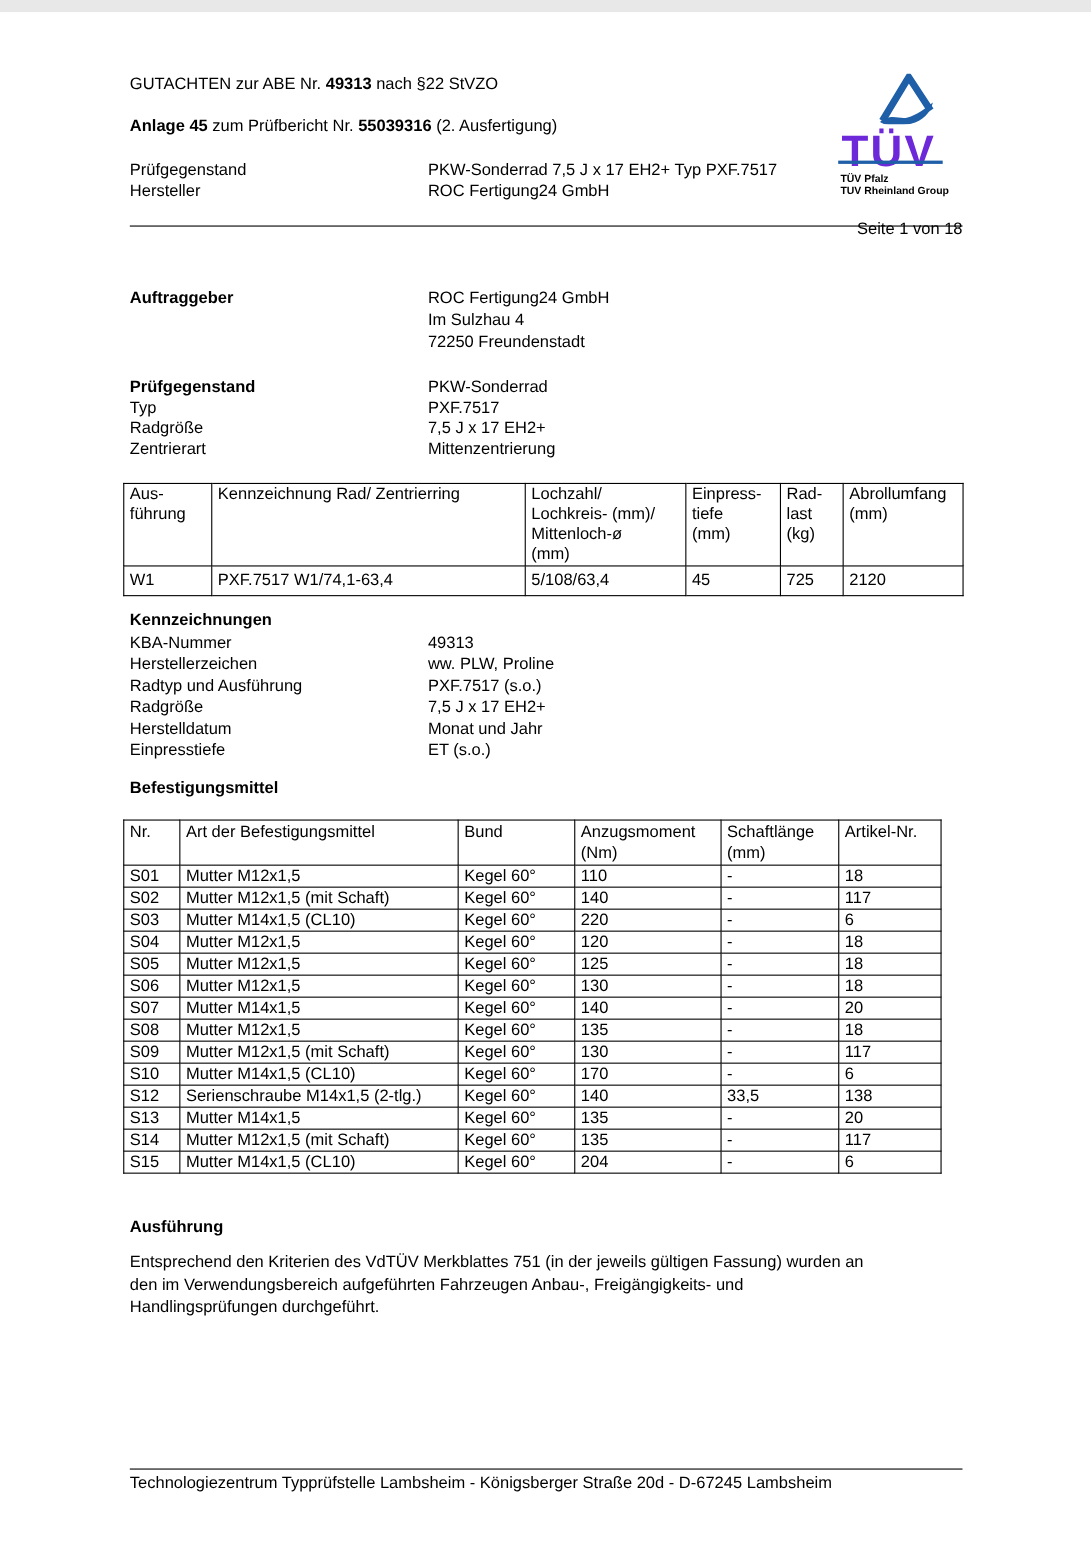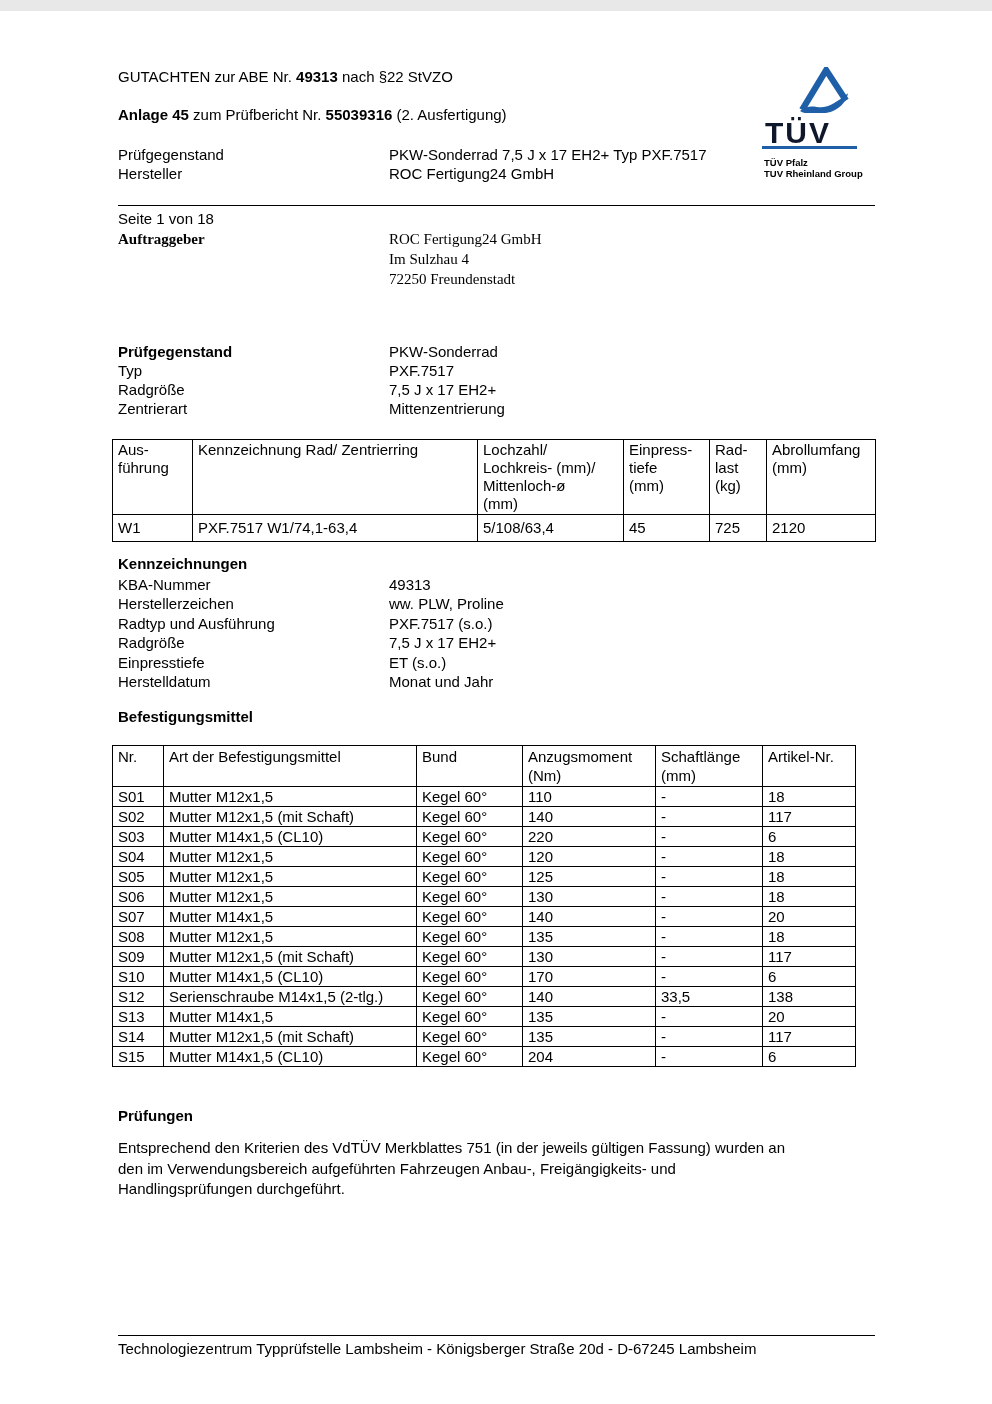--- a/index.html
+++ b/index.html
@@ -15,28 +15,28 @@
 
   
   .gutachten-line { left:118px; top:57px; }
   .anlage-line    { left:118px; top:95px; }
   .subject-block  { left:118px; top:134px; line-height:19px; }
   .lv-row { display:grid; grid-template-columns:238px auto;gap:33px; }
 
   
   .logo { left:762px; top:45px; width:110px; height:128px; }
   .logo-triangle { position:absolute; left:27px; top:11px; }
-  .logo-word { position:absolute; left:3px; top:60px; font-size:30px; font-weight:bold; letter-spacing:2px; color:#0f172a; }
+  .logo-word { position:absolute; left:3px; top:60px; font-size:40px; font-weight:bold; letter-spacing:2px; color:#6d28d9; }
   .logo-rule { position:absolute; left:0; top:90px; width:95px; height:3px; }
   .logo-org  { position:absolute; left:2px; top:101px; font-size:9.5px; font-weight:bold; line-height:11px; white-space:pre-line; }
 
   .rule-top { left:118px; top:194px; width:757px; height:1px; background:#000; }
-  .page-info { left:118px; top:199px; width:757px; }
-
-  .auftraggeber-block { left:118px; top:218px; line-height:20px;font-family:Liberation Serif, serif; }
+  .page-info { left:118px; top:189px; width:757px; text-align:right; }
+
+  .auftraggeber-block { left:118px; top:250px; line-height:20px; }
   .pruefgegenstand-block { left:118px; top:331px; line-height:19px; }
 
   
   table { border-collapse:collapse; table-layout:fixed; font-size:15px; }
   th, td {
     border:1px solid #000; vertical-align:top; text-align:left;
     font-weight:normal; padding:1px 5px; white-space:pre-line;
     overflow:hidden; box-sizing:border-box;
   }
   #ausfuehrung-table { left:112px; top:428px; width:763px; }
@@ -173,26 +173,26 @@
     </div>
     <div class="lv-row">
       <span>Radtyp und Ausführung</span>
       <span>PXF.7517 (s.o.)</span>
     </div>
     <div class="lv-row">
       <span>Radgröße</span>
       <span>7,5 J x 17 EH2+</span>
     </div>
     <div class="lv-row">
+      <span>Herstelldatum</span>
+      <span>Monat und Jahr</span>
+    </div>
+    <div class="lv-row">
       <span>Einpresstiefe</span>
       <span>ET (s.o.)</span>
-    </div>
-    <div class="lv-row">
-      <span>Herstelldatum</span>
-      <span>Monat und Jahr</span>
     </div>
   </div>
 
   <div class="abs b befestigungsmittel-heading">Befestigungsmittel</div>
   <table id="befestigungsmittel-table" class="abs">
     <colgroup>
       <col style="width:51px">
         <col style="width:253px">
         <col style="width:106px">
       <col style="width:133px">
@@ -320,21 +320,21 @@
           <td>S15</td>
           <td>Mutter M14x1,5 (CL10)</td>
           <td>Kegel 60°</td>
           <td>204</td>
           <td>-</td>
           <td>6</td>
         </tr>
       </tbody>
   </table>
 
-  <div class="abs b pruefungen-heading">Prüfungen</div>
+  <div class="abs b pruefungen-heading">Ausführung</div>
   <div class="abs pruefungen-paragraph preline">Entsprechend den Kriterien des VdTÜV Merkblattes 751 (in der jeweils gültigen Fassung) wurden an
 den im Verwendungsbereich aufgeführten Fahrzeugen Anbau-, Freigängigkeits- und
 Handlingsprüfungen durchgeführt.</div>
 
   <div class="abs rule-bottom"></div>
   <div class="abs footer-text">Technologiezentrum Typprüfstelle Lambsheim - Königsberger Straße 20d - D-67245 Lambsheim</div>
 
 </div>
 
 </body></html>

